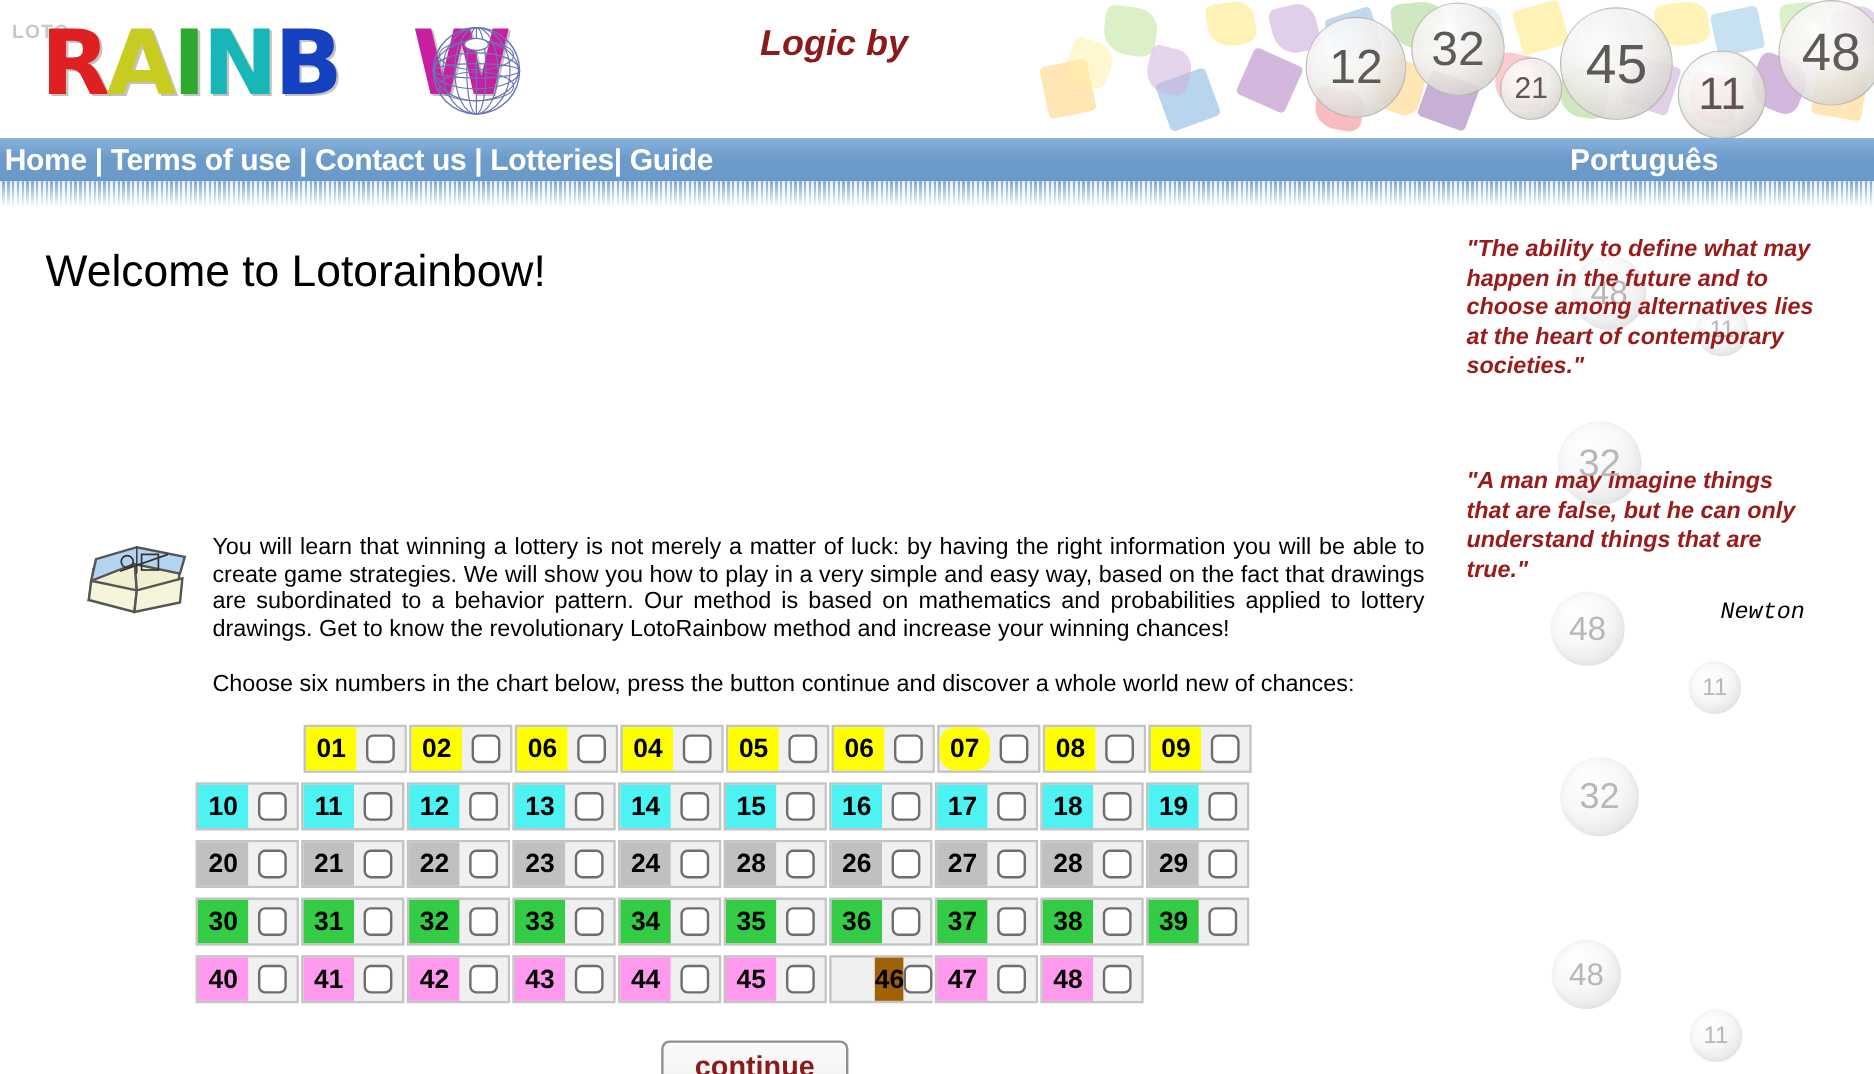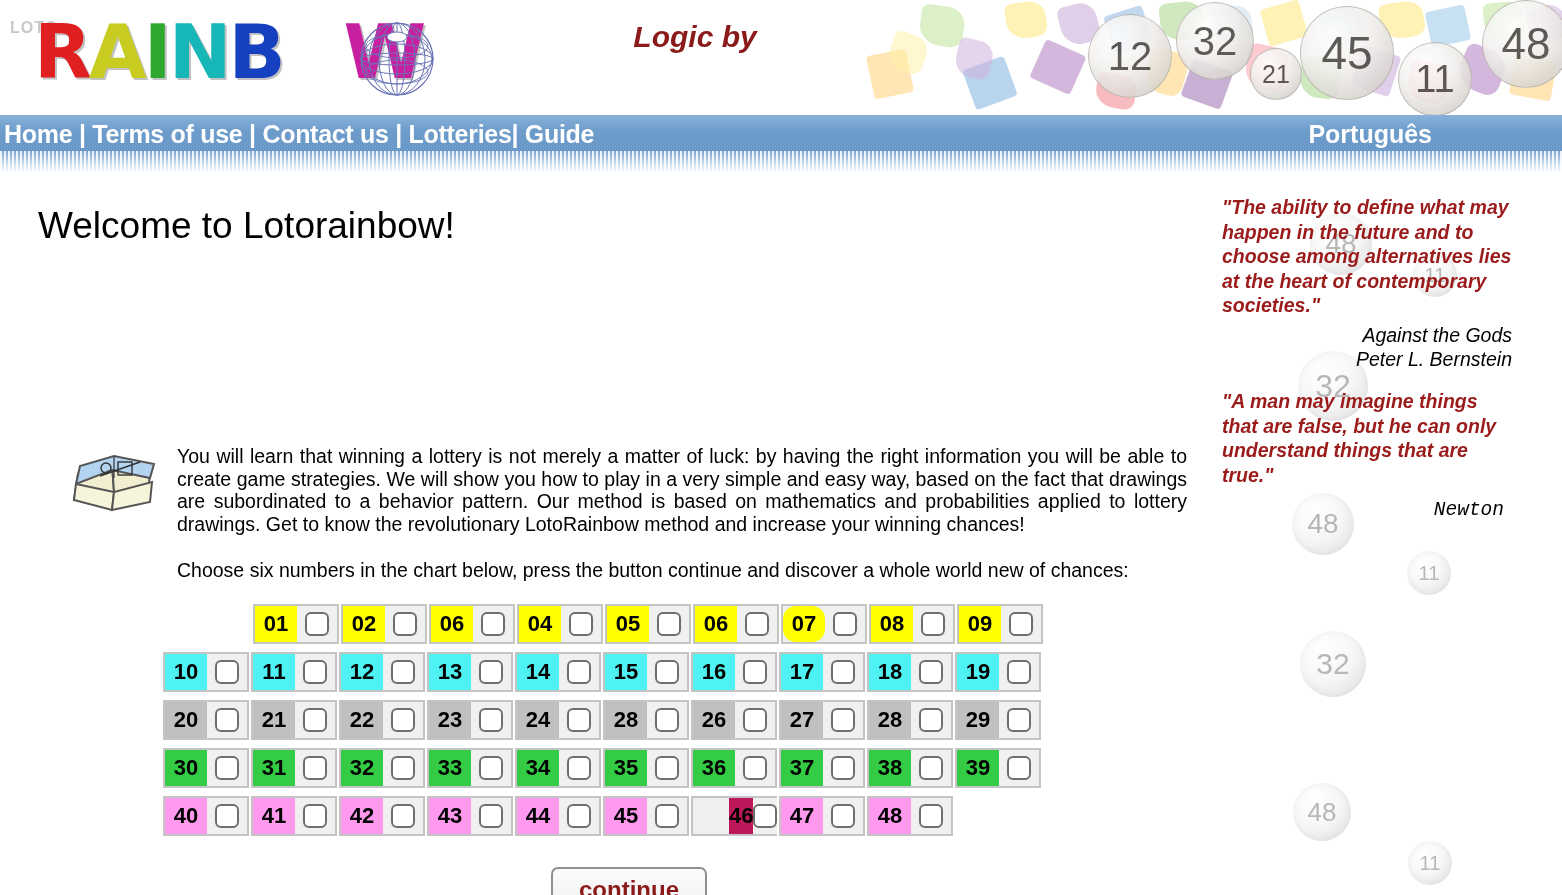--- a/index.html
+++ b/index.html
@@ -680,21 +680,21 @@
                 <div class="chk"></div>
               </div>
             </div>
             <div class="cell">
               <div class="cell-num" style="background: rgb(255, 153, 238);">45</div>
               <div class="cell-box">
                 <div class="chk"></div>
               </div>
             </div>
             <div class="cell">
-              <div class="cell-num" style="background: #be185d; margin-left: 36px;">46</div>
+              <div class="cell-num" style="background: #a16207; margin-left: 36px;">46</div>
               <div class="cell-box">
                 <div class="chk"></div>
               </div>
             </div>
             <div class="cell">
               <div class="cell-num" style="background: rgb(255, 153, 238);">47</div>
               <div class="cell-box">
                 <div class="chk"></div>
               </div>
             </div>
@@ -719,23 +719,19 @@
           <div class="wm-ball" style="left: 213px; top: 80px; width: 44px; height: 44px; font-size: 20px;">11</div>
           <div class="wm-ball" style="left: 98px; top: 178px; width: 70px; height: 70px; font-size: 32px;">32</div>
           <div class="wm-ball" style="left: 92px; top: 320px; width: 62px; height: 62px; font-size: 28px;">48</div>
           <div class="wm-ball" style="left: 207px; top: 378px; width: 44px; height: 44px; font-size: 20px;">11</div>
           <div class="wm-ball" style="left: 100px; top: 458px; width: 66px; height: 66px; font-size: 30px;">32</div>
           <div class="wm-ball" style="left: 93px; top: 610px; width: 58px; height: 58px; font-size: 26px;">48</div>
           <div class="wm-ball" style="left: 208px; top: 668px; width: 44px; height: 44px; font-size: 20px;">11</div>
         </div>
 
       <div class="quote quote-1">"The ability to define what may happen in the future and to choose among alternatives lies at the heart of contemporary societies."</div>
-      <div class="attrib attrib-1">
-        <div>Against the Gods</div>
-        <div>Peter L. Bernstein</div>
-      </div>
 
       <div class="quote quote-2">"A man may imagine things that are false, but he can only understand things that are true."</div>
       <div class="attrib attrib-2">Newton</div>
     </div>
 
   </div>
 </div>
 
 </body></html>

